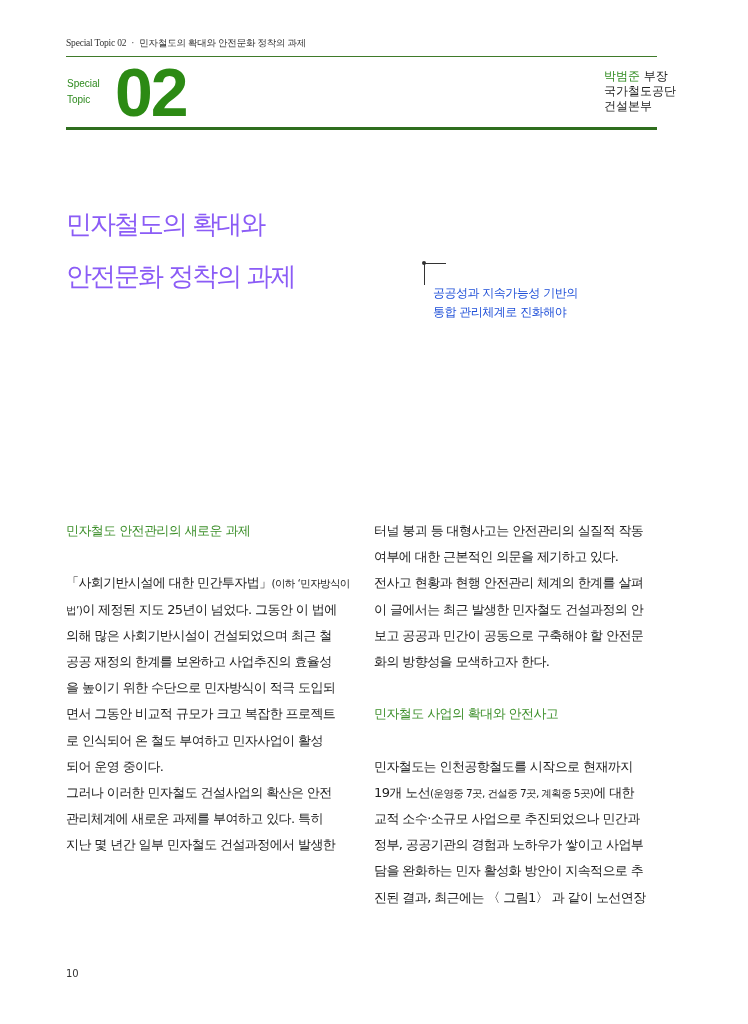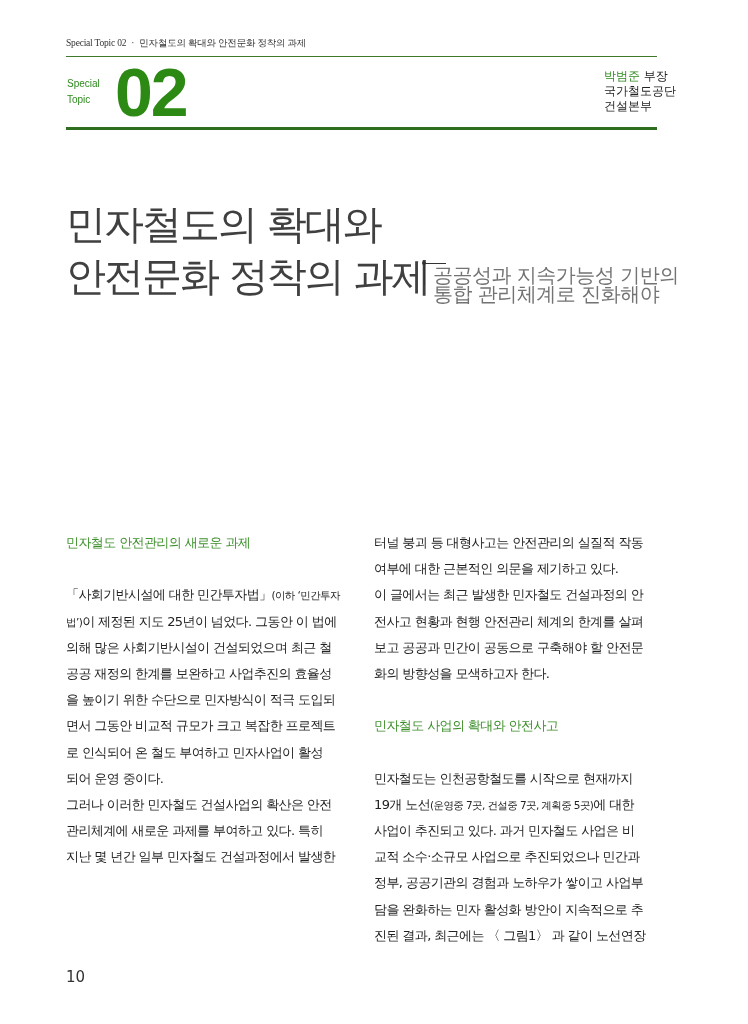--- a/index.html
+++ b/index.html
@@ -34,53 +34,53 @@
     font-weight: bold; font-size: 68px; line-height: 70px;
     color: #2c8a14; letter-spacing: -2px; text-align: center;
   }
   .author {
     position: absolute; left: 604px; top: 69px;
     font-size: 12px; line-height: 15px; color: #222; white-space: nowrap;
   }
   .author .name { color: #2e8a1e; }
   .title {
     position: absolute; left: 66px; top: 198px;
-    font-size: 40px; line-height: 52px; color: #404040;
+    font-size: 26px; line-height: 52px; color: #8b5cf6;
     letter-spacing: -2px; white-space: nowrap;
   }
   .subtitle-wrap {
     position: absolute; left: 423px; top: 262px;
   }
   .sub-marker-h {
     position: absolute; left: 1px; top: 1px; width: 22px; height: 1px; background: #333;
   }
   .sub-marker-v {
     position: absolute; left: 1px; top: 1px; width: 1px; height: 22px; background: #333;
   }
   .sub-marker-dot {
     position: absolute; left: -1px; top: -1px; width: 4px; height: 4px; border-radius: 50%; background: #333;
   }
   .subtitle {
-    position: absolute; left: 10px; top: 4px;
-    font-size: 20px; line-height: 19px; color: #737373; white-space: nowrap;
+    position: absolute; left: 10px; top: 22px;
+    font-size: 12px; line-height: 19px; color: #1d4ed8; white-space: nowrap;
     letter-spacing: -0.5px;
   }
   .col {
-    position: absolute; top: 530px; width: 292px;
+    position: absolute; top: 518px; width: 292px;
     font-size: 13px; line-height: 26.2px; color: #222; letter-spacing: -0.6px;
   }
   .col-left { left: 66px; }
   .col-right { left: 374px; }
   .col .line { white-space: nowrap; display: block; height: 26.2px; overflow: visible; }
   .col .small { font-size: 10.5px; }
   .col .heading { color: #3c8f2a; }
   .col .blank { height: 26.2px; }
   .page-number {
     position: absolute; left: 66px; top: 968px;
-    font-size: 15px; color: #333;
+    font-size: 10px; color: #333;
   }
 </style>
 </head>
 <body>
 
 <div class="running-head">
   <span>Special Topic 02</span><span class="sep">·</span><span>민자철도의 확대와 안전문화 정착의 과제</span>
 </div>
 <div class="rule-top"></div>
 
@@ -108,45 +108,44 @@
   <div class="sub-marker-dot"></div>
   <div class="subtitle">
     <div>공공성과 지속가능성 기반의</div>
     <div>통합 관리체계로 진화해야</div>
   </div>
 </div>
 
 <div class="col col-left">
   <span class="line heading">민자철도 안전관리의 새로운 과제</span>
   <span class="line blank"></span>
-  <span class="line"><span>「사회기반시설에 대한 민간투자법」</span><span class="small">(이하 ‘민간투자</span></span>
+  <span class="line"><span>「사회기반시설에 대한 민간투자법」</span><span class="small">(이하 ‘민자방식이</span></span>
   <span class="line"><span class="small">법’)</span><span>이 제정된 지도 25년이 넘었다. 그동안 이 법에</span></span>
   <span class="line">의해 많은 사회기반시설이 건설되었으며 최근 철</span>
   <span class="line">공공 재정의 한계를 보완하고 사업추진의 효율성</span>
   <span class="line">을 높이기 위한 수단으로 민자방식이 적극 도입되</span>
   <span class="line">면서 그동안 비교적 규모가 크고 복잡한 프로젝트</span>
   <span class="line">로 인식되어 온 철도 부여하고 민자사업이 활성</span>
   <span class="line">되어 운영 중이다.</span>
   <span class="line">그러나 이러한 민자철도 건설사업의 확산은 안전</span>
   <span class="line">관리체계에 새로운 과제를 부여하고 있다. 특히</span>
   <span class="line">지난 몇 년간 일부 민자철도 건설과정에서 발생한</span>
 </div>
 
 <div class="col col-right">
   <span class="line">터널 붕괴 등 대형사고는 안전관리의 실질적 작동</span>
   <span class="line">여부에 대한 근본적인 의문을 제기하고 있다.</span>
+  <span class="line">전사고 현황과 현행 안전관리 체계의 한계를 살펴</span>
   <span class="line">이 글에서는 최근 발생한 민자철도 건설과정의 안</span>
-  <span class="line">전사고 현황과 현행 안전관리 체계의 한계를 살펴</span>
   <span class="line">보고 공공과 민간이 공동으로 구축해야 할 안전문</span>
   <span class="line">화의 방향성을 모색하고자 한다.</span>
   <span class="line blank"></span>
   <span class="line heading">민자철도 사업의 확대와 안전사고</span>
   <span class="line blank"></span>
   <span class="line">민자철도는 인천공항철도를 시작으로 현재까지</span>
   <span class="line"><span>19개 노선</span><span class="small">(운영중 7곳, 건설중 7곳, 계획중 5곳)</span><span>에 대한</span></span>
-  <span class="line">사업이 추진되고 있다. 과거 민자철도 사업은 비</span>
   <span class="line">교적 소수·소규모 사업으로 추진되었으나 민간과</span>
   <span class="line">정부, 공공기관의 경험과 노하우가 쌓이고 사업부</span>
   <span class="line">담을 완화하는 민자 활성화 방안이 지속적으로 추</span>
   <span class="line">진된 결과, 최근에는 〈 그림1〉 과 같이 노선연장</span>
 </div>
 
 <div class="page-number">10</div>
 
 </body></html>

